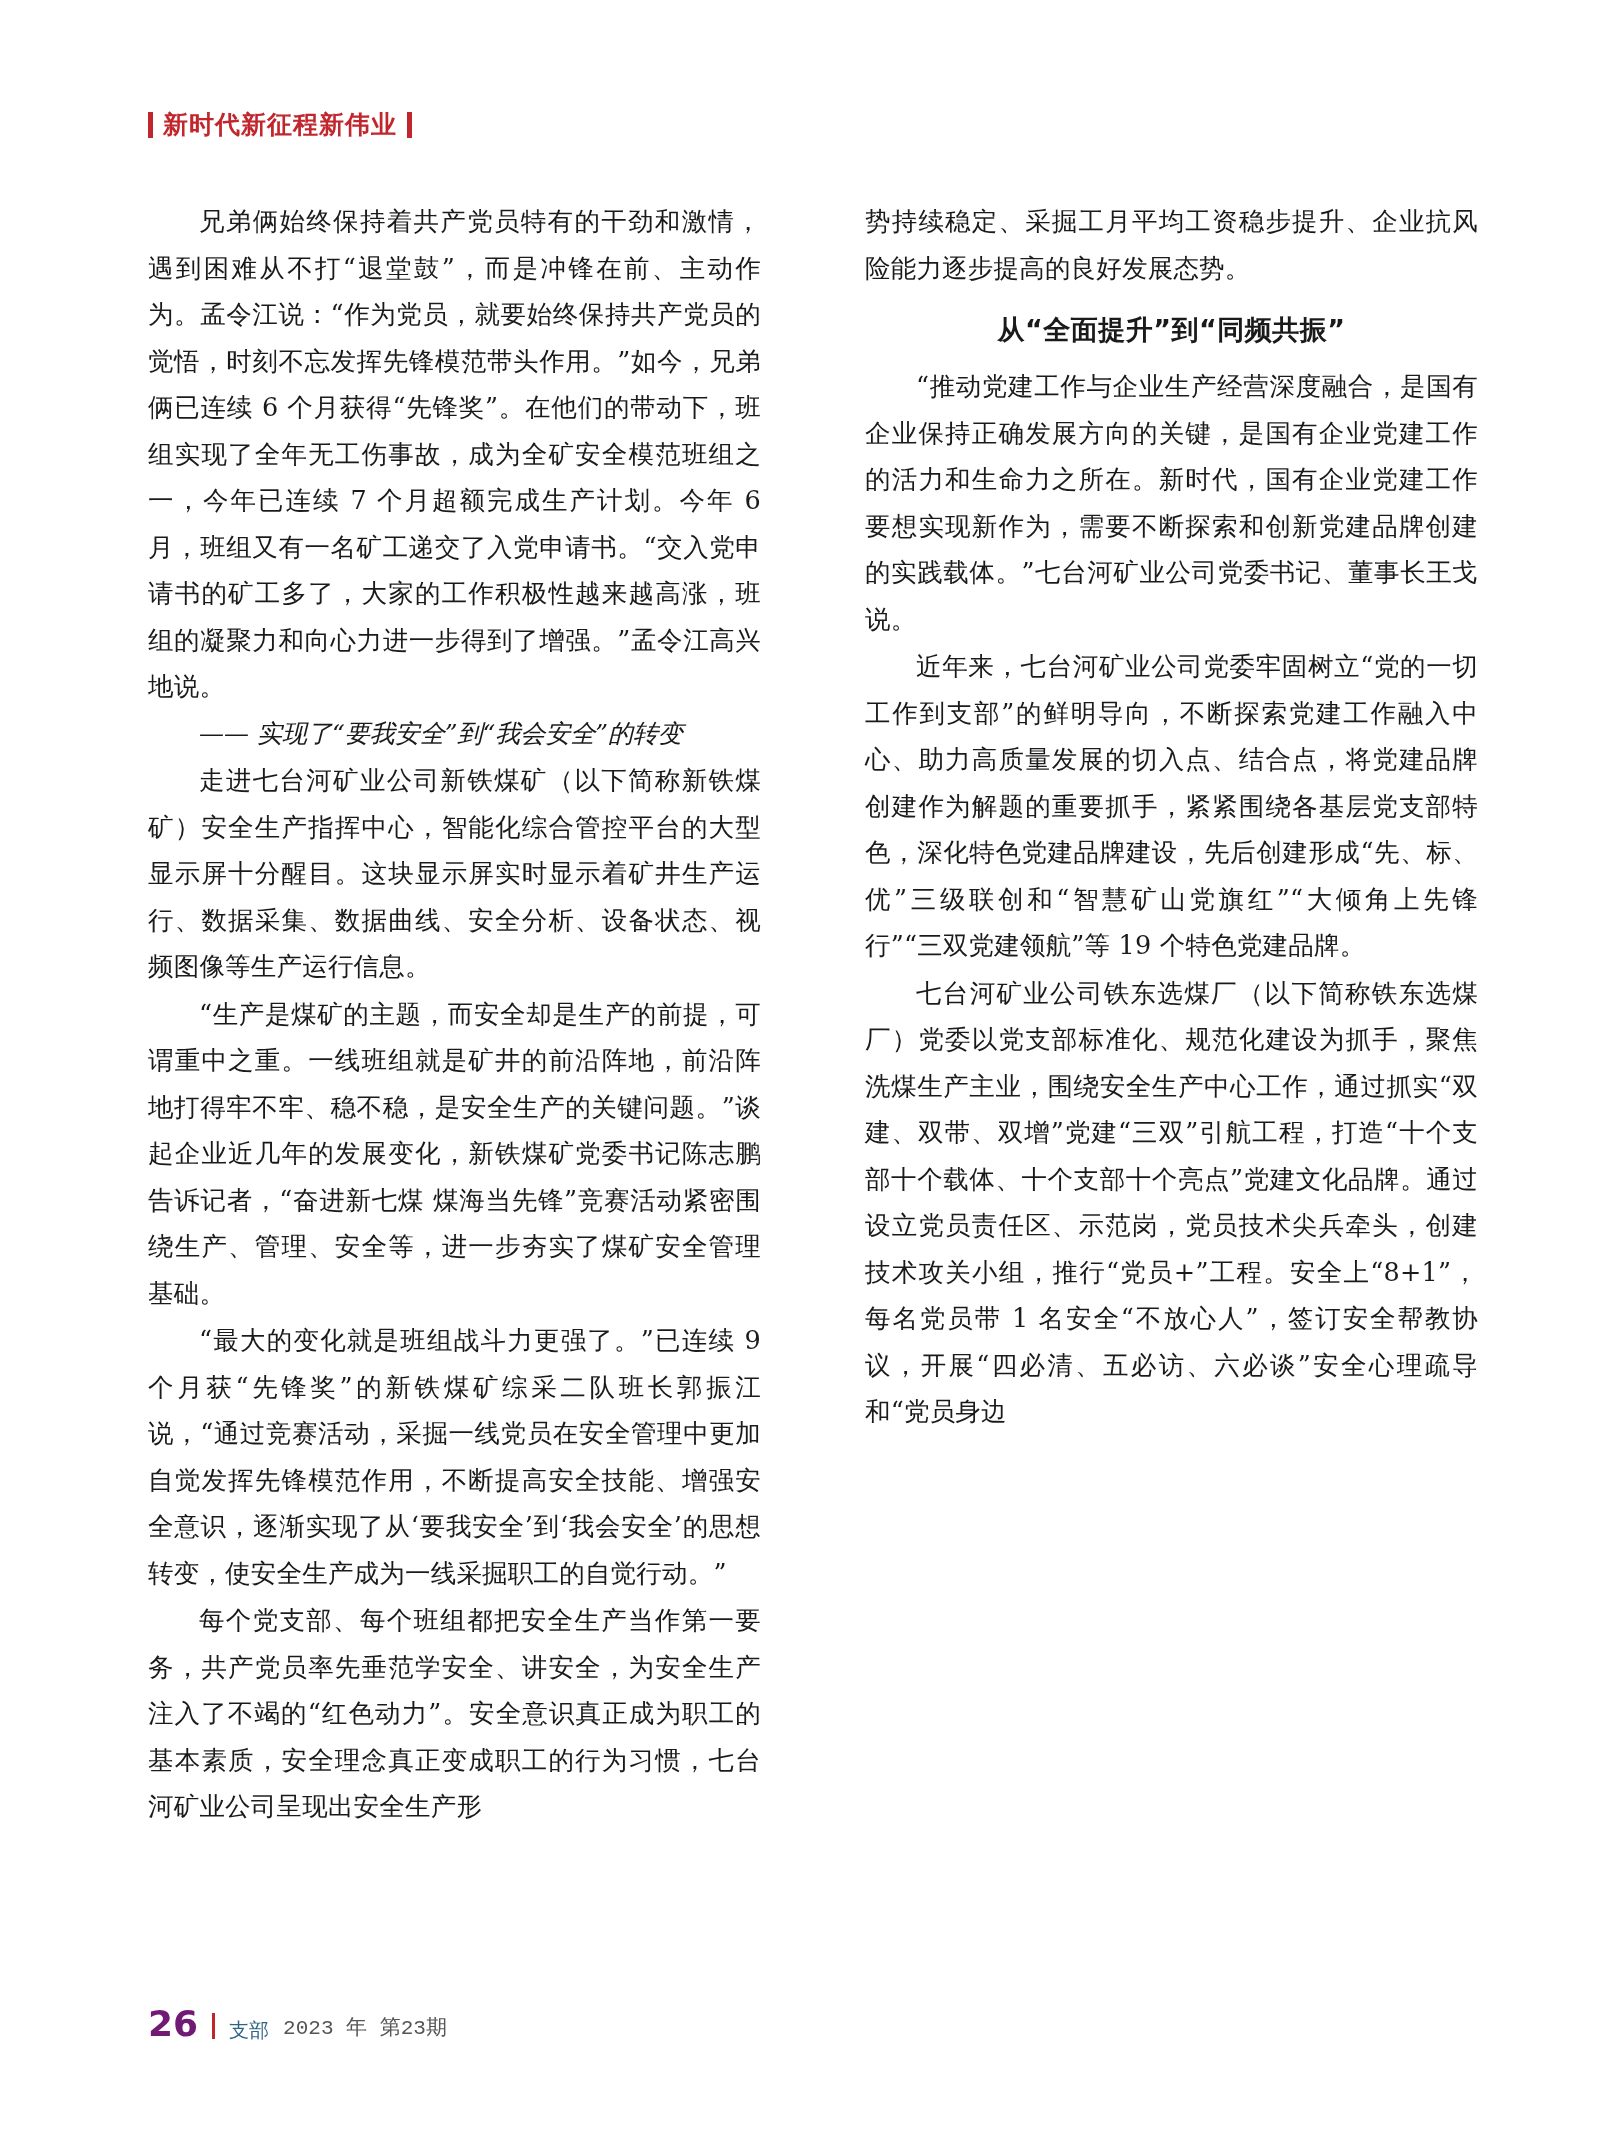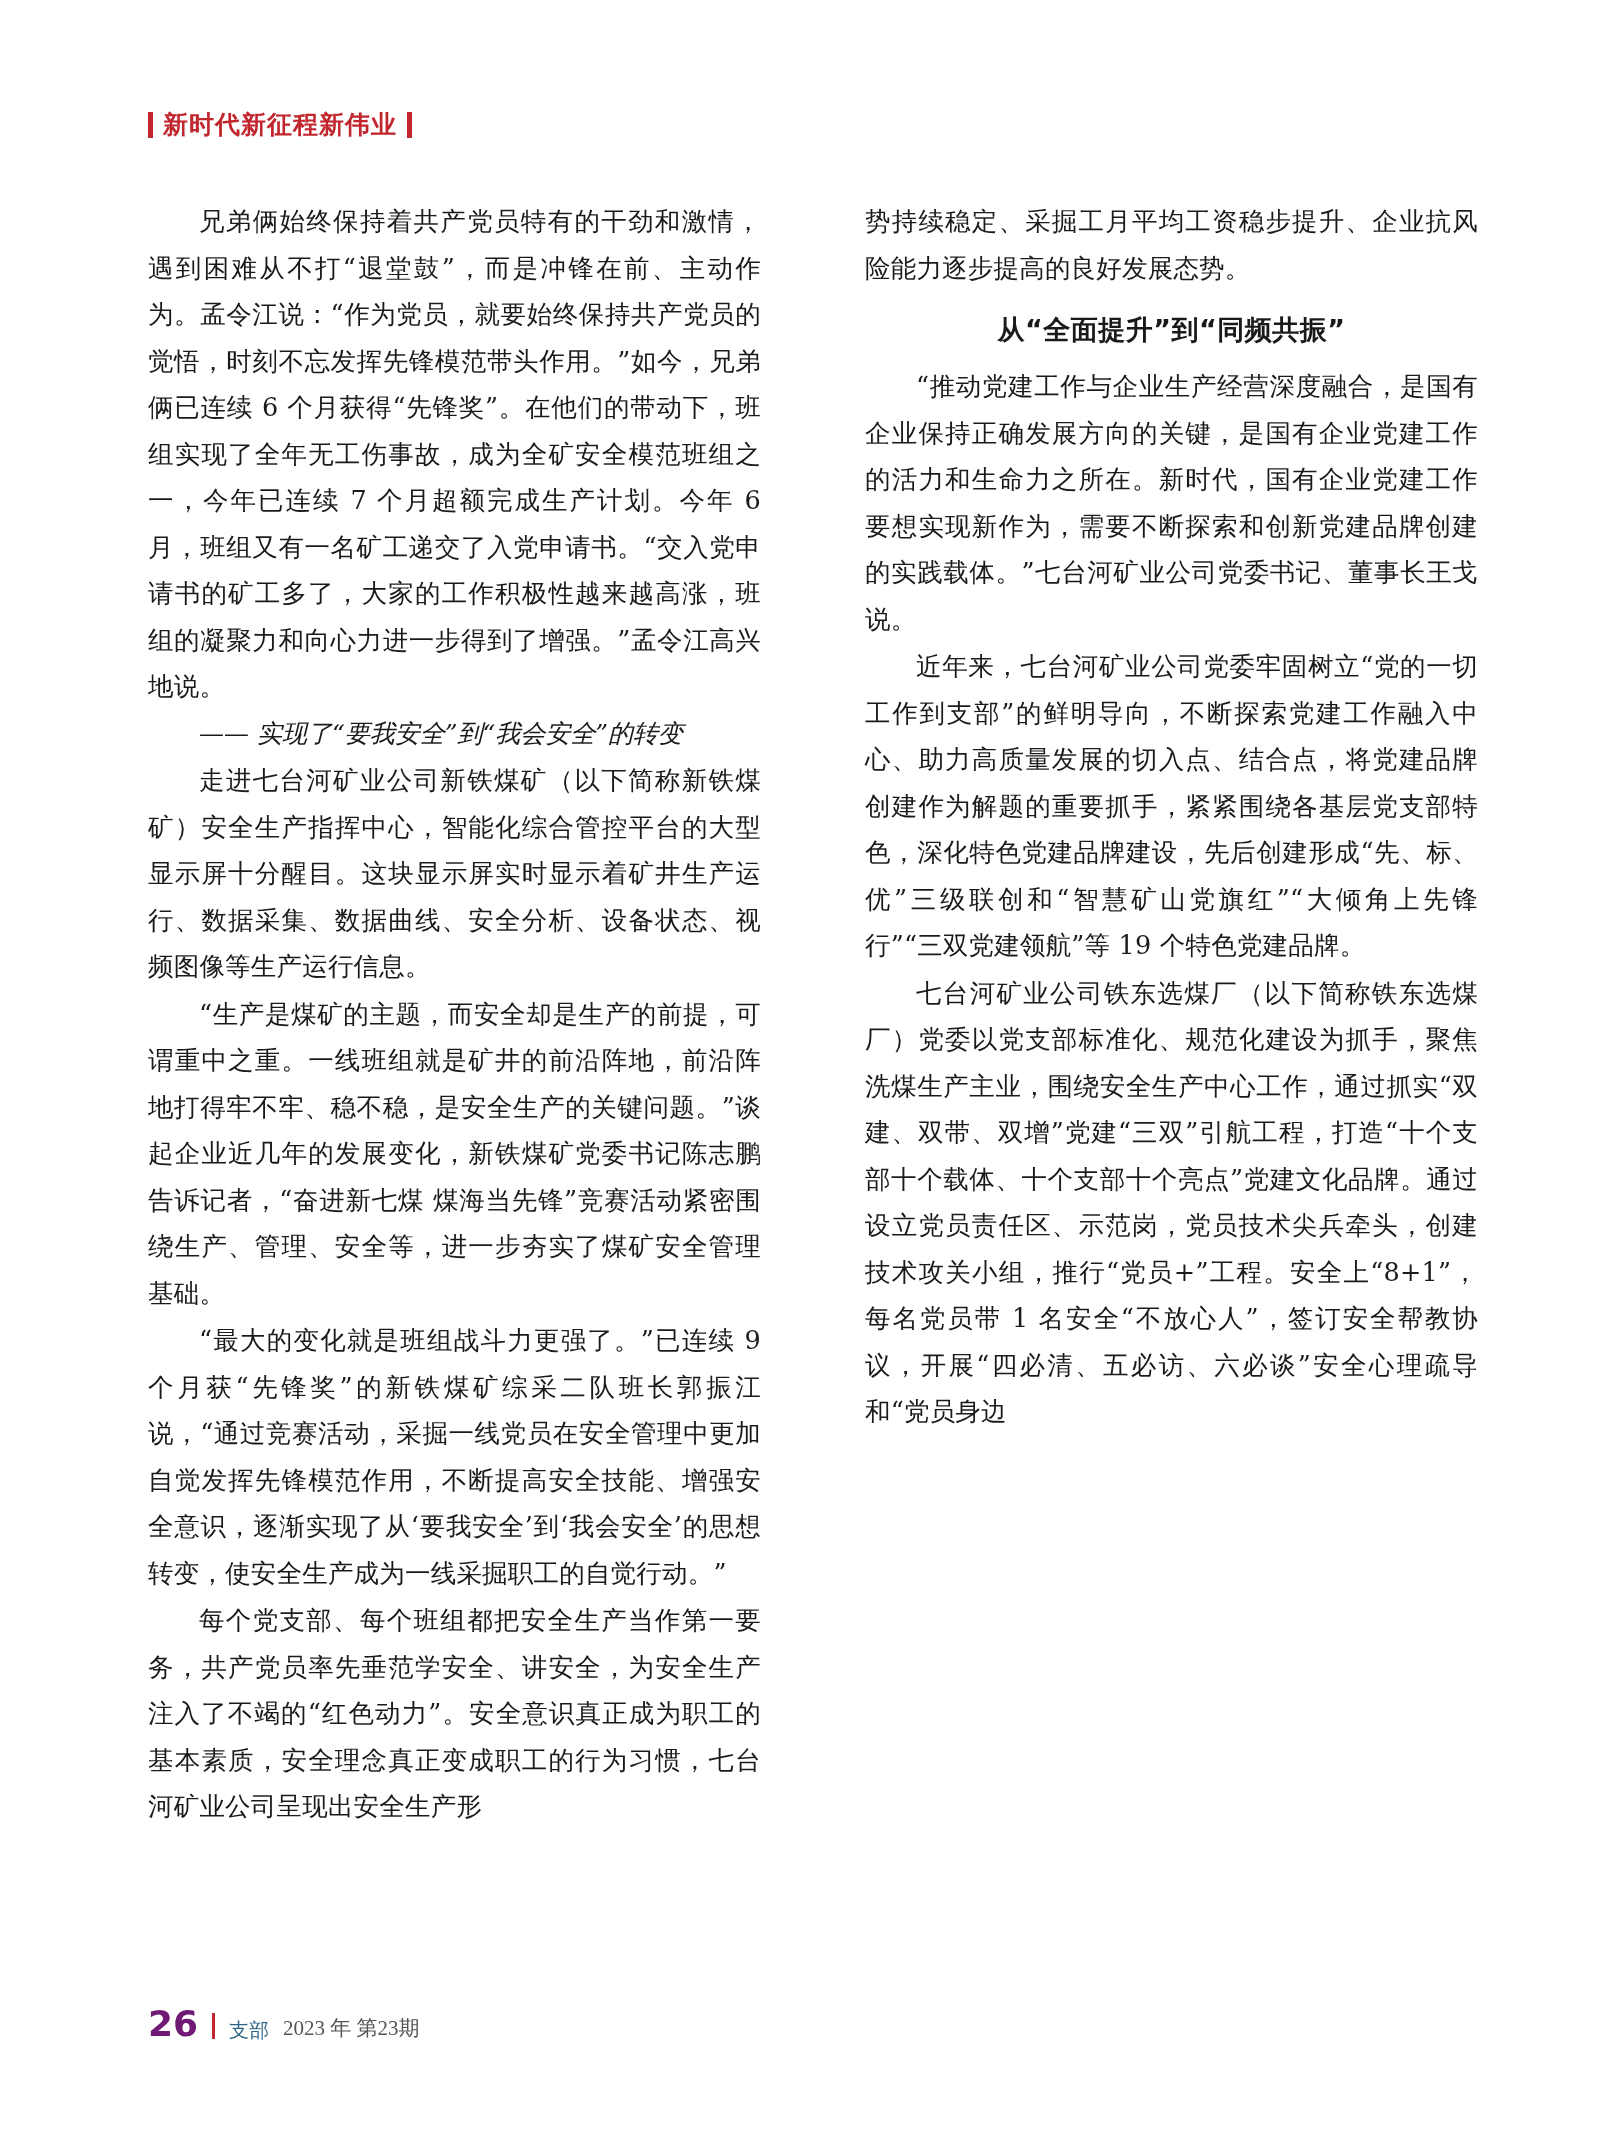--- a/index.html
+++ b/index.html
@@ -115,21 +115,21 @@
     font-size: 20px;
     color: #0c4a6e;
     font-family: "DejaVu Serif", "Liberation Serif", serif;
     line-height: 1;
     margin-bottom: 2px;
     opacity: 0.85;
   }
   .footer .issue {
     font-size: 21px;
     color: #555;
-    font-family: Liberation Serif, serif;
+    font-family: Liberation Mono, monospace;
     line-height: 1;
     margin-bottom: 3px;
   }
 </style>
 </head>
 <body>
 
 <div class="page">
 
   <div class="header">

